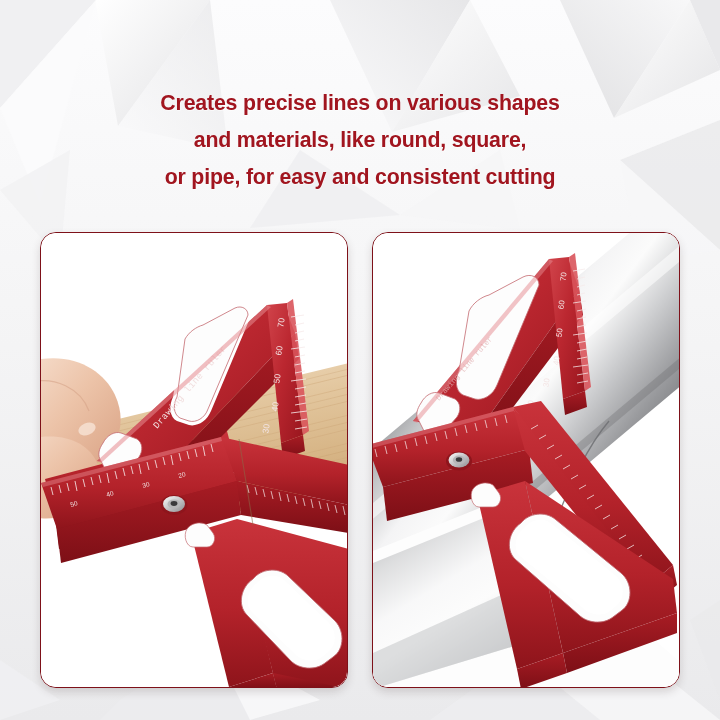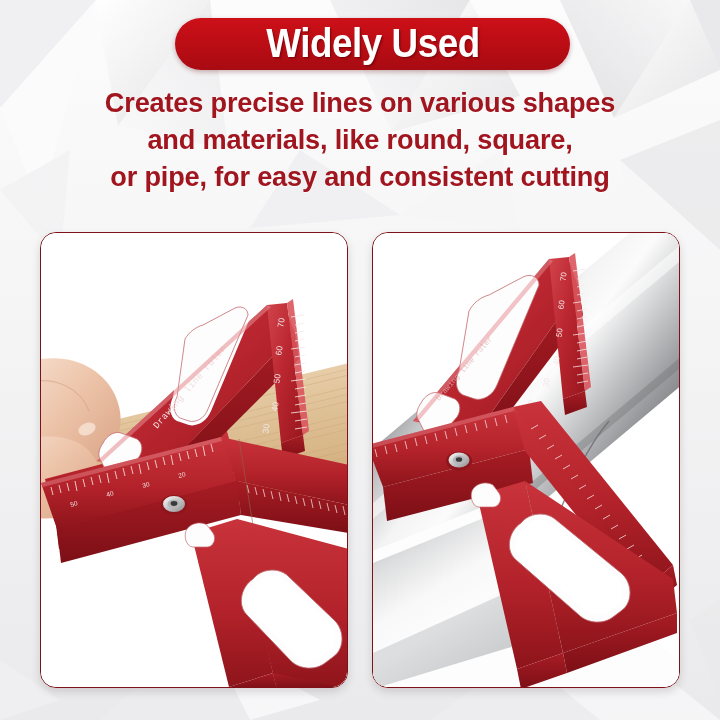--- a/index.html
+++ b/index.html
@@ -74,21 +74,21 @@
 
   .subtitle {
     position: absolute;
     left: 0;
     top: 84px;
     width: 720px;
     text-align: center;
     color: #a1151f;
     font-family: "Liberation Sans Narrow", "Liberation Sans", sans-serif;
     font-weight: 700;
-    font-size: 28px;
+    font-size: 22px;
     line-height: 37px;
     letter-spacing: -0.2px;
     text-shadow: 0.5px 0.5px 0 rgba(255,255,255,.55);
   }
   .subtitle .line { display: block; transform: scaleX(0.97); }
 
   
   .panels {
     position: absolute;
     left: 0;
@@ -171,23 +171,20 @@
       <polygon points="210,640 320,700 250,720" fill="#f8f8f9" opacity="0.9"></polygon>
       <polygon points="430,720 520,655 600,720" fill="#eeeef0" opacity="0.8"></polygon>
       <polygon points="600,720 520,655 660,672 720,720" fill="#f7f7f8" opacity="0.85"></polygon>
       <polygon points="0,660 60,700 0,720" fill="#f0f0f2" opacity="0.9"></polygon>
       <polygon points="690,620 720,600 720,700" fill="#e9e9eb" opacity="0.7"></polygon>
     </svg>
   </div>
 
   <div class="header">
 
-    <div class="title-badge">
-      <span class="title-text">Widely Used</span>
-    </div>
 
     <div class="subtitle">
       <span class="line">Creates precise lines on various shapes</span>
       <span class="line">and materials, like round, square,</span>
       <span class="line">or pipe, for easy and consistent cutting</span>
     </div>
 
   </div>
 
   <div class="panels">

